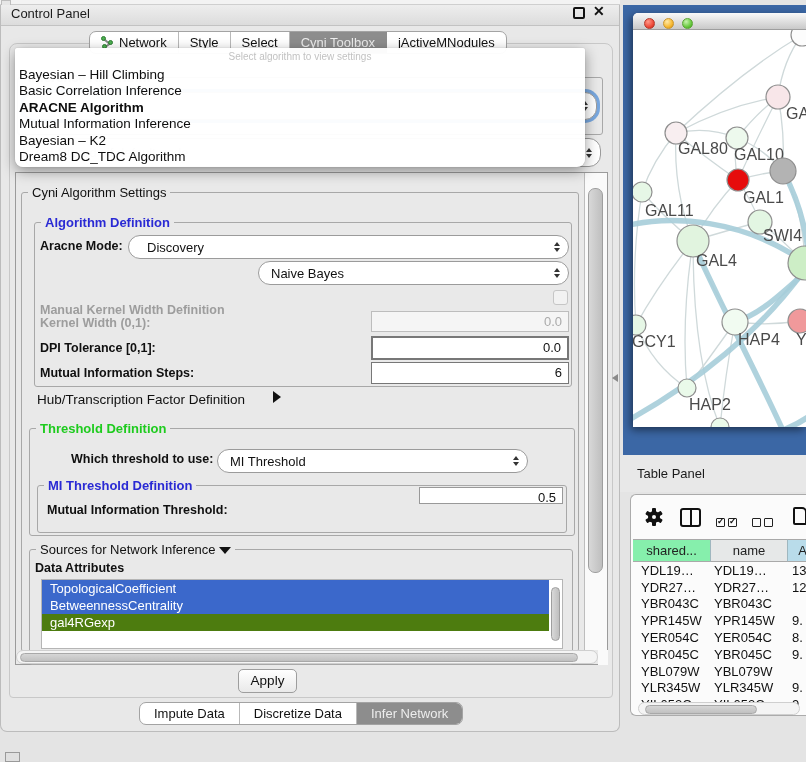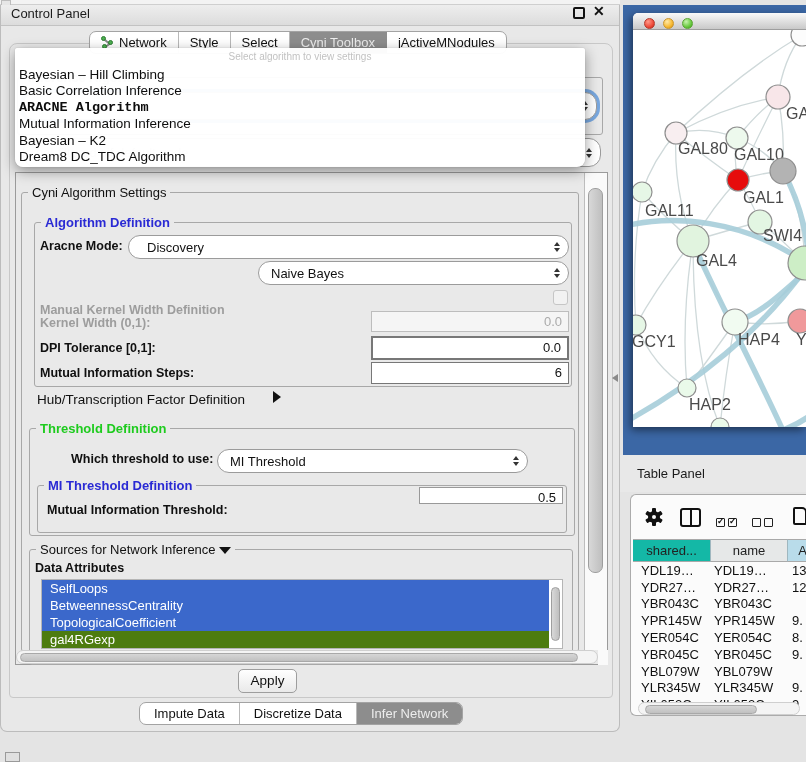--- a/index.html
+++ b/index.html
@@ -29,21 +29,21 @@
   .combo { position:absolute; background:#fff; border:1px solid #9b9b9b; border-radius:12px; font-size:13px; color:#111; display:flex; align-items:center; padding-left:12px; }
   .combo .arr { position:absolute; right:8px; top:50%; transform:translateY(-50%); display:flex; flex-direction:column; gap:2px; }
   .combo .arr b { width:0; height:0; border-left:3.5px solid transparent; border-right:3.5px solid transparent; }
   .combo .arr b.up { border-bottom:4px solid #333; }
   .combo .arr b.dn { border-top:4px solid #333; }
   .focusring { box-shadow:0 0 0 3px rgba(100,155,220,.85); }
   #dropdown { left:14px; top:48px; width:570px; height:119px; background:rgba(255,255,255,.965); border-radius:2px 2px 8px 8px; box-shadow:0 4px 14px rgba(0,0,0,.4), 0 0 1px rgba(0,0,0,.3); z-index:50; }
   #dd-hint { top:3px; width:100%; text-align:center; font-size:10px; color:#c2c2c2; }
   #dd-items { top:19px; left:4px; right:4px; }
   #dd-items .it { font-size:13.5px; color:#0d0d0d; line-height:16.4px; white-space:nowrap; }
-  #dd-items .it.sel { font-weight:bold;font-family:Liberation Mono, monospace; }
+  #dd-items .it.sel { font-weight:bold; }
   #scrollpane { left:14px; top:172px; width:593px; height:493px; border:1px solid #9b9b9b; background:#e9e9e9; overflow:hidden; }
   label.b { position:absolute; font-size:12.5px; font-weight:bold; color:#101010; white-space:nowrap; }
   label.dis { color:#9d9d9d; }
   .field { position:absolute; background:#fff; border:1px solid #8a8a8a; font-size:13px; color:#111; text-align:right; padding:2px 6px 0 0; }
   .field.dis { background:#f5f5f5; border-color:#bdbdbd; color:#aaa; }
   .vsb-track { position:absolute; background:#fafafa; border-left:1px solid #bdbdbd; }
   .sb-thumb { position:absolute; background:linear-gradient(90deg,#d8d8d8,#bfbfbf); border:1px solid #9e9e9e; border-radius:7px; }
   .hsb-track { position:absolute; background:#f4f4f4; border:1px solid #cfcfcf; border-radius:7px; }
   .hsb-thumb { position:absolute; background:linear-gradient(#d6d6d6,#c0c0c0); border:1px solid #a8a8a8; border-radius:6px; }
   #attr-list { left:40px; top:579px; width:522px; height:70px; background:#fff; border:1px solid #b5b5b5; overflow:hidden; }
@@ -198,23 +198,22 @@
       <span class="t" style="color:#2a2ad4;">MI Threshold Definition</span>
     </div>
     <label class="b" style="left:46px; top:503px;">Mutual Information Threshold:</label>
     <div class="field" style="left:418px; top:487px; width:144px; height:17px; border:1px solid #999;">0.5</div>
 
     <div class="grp" style="left:28px; top:549px; width:544px; height:116px;">
       <span class="t" style="font-weight:normal;"><span>Sources for Network Inference</span> <span class="tri-d" style="border-left-width:6px;border-right-width:6px;border-top-width:7px; display:inline-block; vertical-align:middle;"></span></span>
     </div>
     <label class="b" style="left:34px; top:561px;">Data Attributes</label>
     <div class="abs" id="attr-list">
-        <div class="row" style="background: rgb(59, 104, 203);">SelfLoops</div>
+        <div class="row" style="background: rgb(59, 104, 203);">TopologicalCoefficient</div>
         <div class="row" style="background: rgb(59, 104, 203);">BetweennessCentrality</div>
-        <div class="row" style="background: rgb(59, 104, 203);">TopologicalCoefficient</div>
         <div class="row" style="background: #4d7c0f;">gal4RGexp</div>
       </div>
     <div class="vsb-track" style="left:548px; top:580px; width:13px; height:68px; border:none; background:#fff;">
       <div class="sb-thumb" style="left:2px; top:7px; width:9px; height:54px;"></div>
     </div>
 
     <div class="vsb-track" style="left:583px; top:173px; width:23px; height:477px;">
       <div class="sb-thumb" style="left:3px; top:15px; width:15px; height:385px;"></div>
     </div>
     <div class="abs" style="left:597px; top:650px; width:10px; height:15px; background:#fafafa;"></div>
@@ -322,21 +321,21 @@
     <span class="hole"></span>
   </div>
   <div class="ticon" style="left:680px; top:508px;" id="split-icon">
       <i></i>
     </div>
   <div class="ticon" style="left:716px; top:513px;"><span class="cbx c"></span><span class="cbx c"></span></div>
   <div class="ticon" style="left:752px; top:513px;"><span class="cbx"></span><span class="cbx"></span></div>
   <div class="ticon" style="left:793px; top:507px;" id="doc-icon"></div>
 
   <div class="abs" id="thead">
-      <div class="hc" style="width: 78px; background: #14b8a6;">shared...</div>
+      <div class="hc" style="width: 78px; background: #86efac;">shared...</div>
       <div class="hc" style="width: 77px; background: rgb(230, 232, 232);">name</div>
       <div class="hc" style="width: 30px; background: rgb(185, 220, 234);">A</div>
     </div>
   <div class="abs" id="tbody">
       <div class="trow">
         <span class="c0">YDL19…</span>
         <span class="c1">YDL19…</span>
         <span class="c2">13</span>
       </div>
       <div class="trow">

